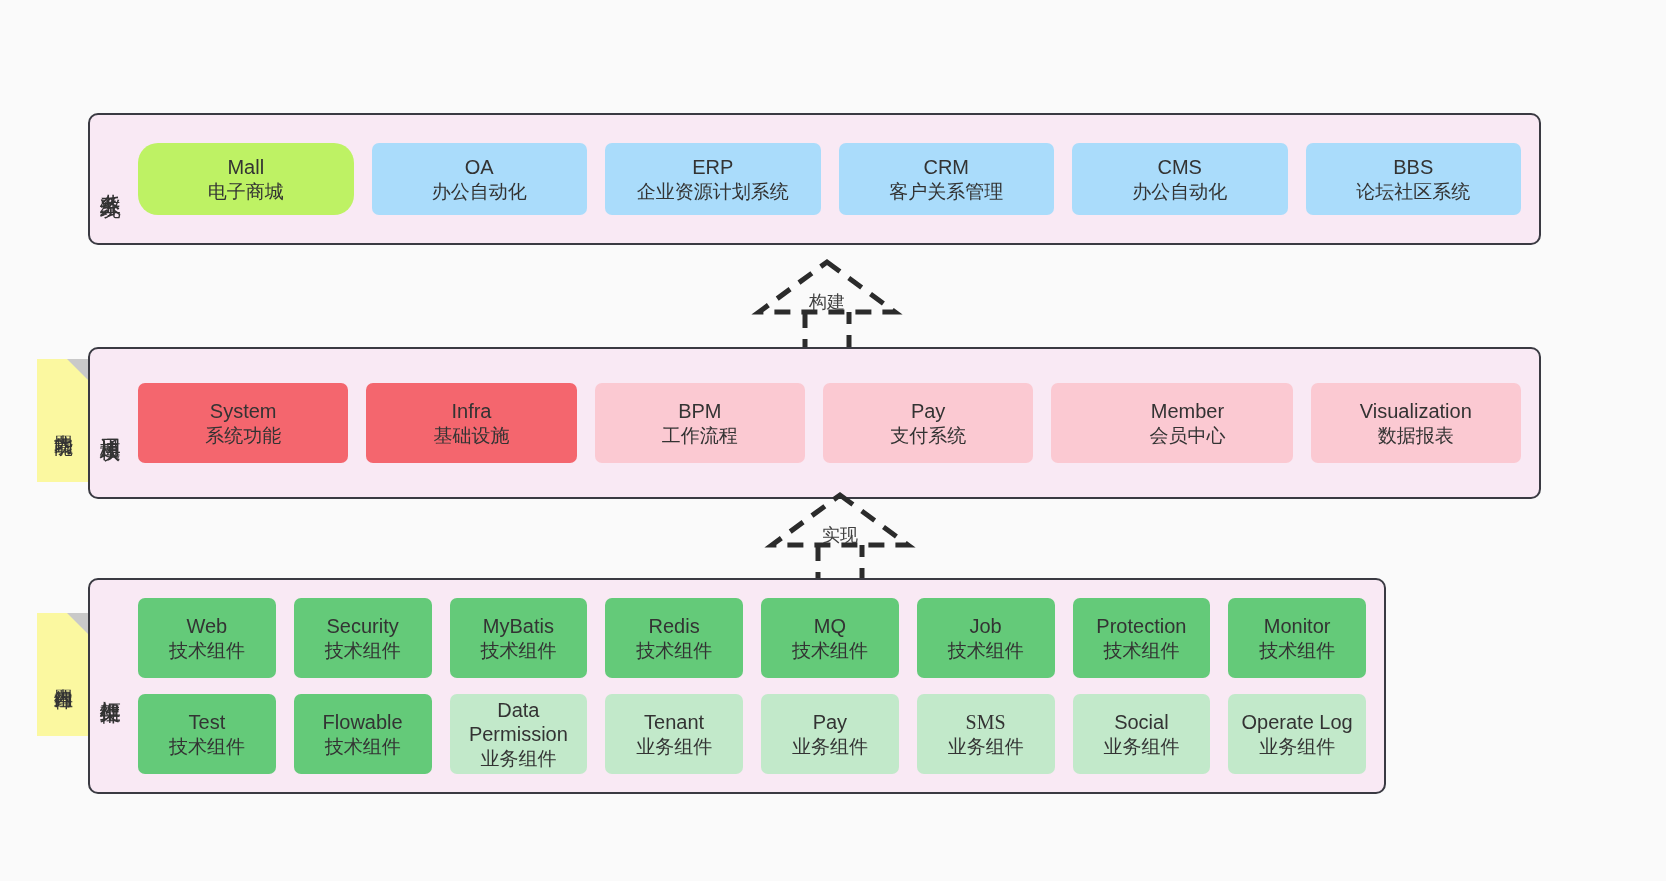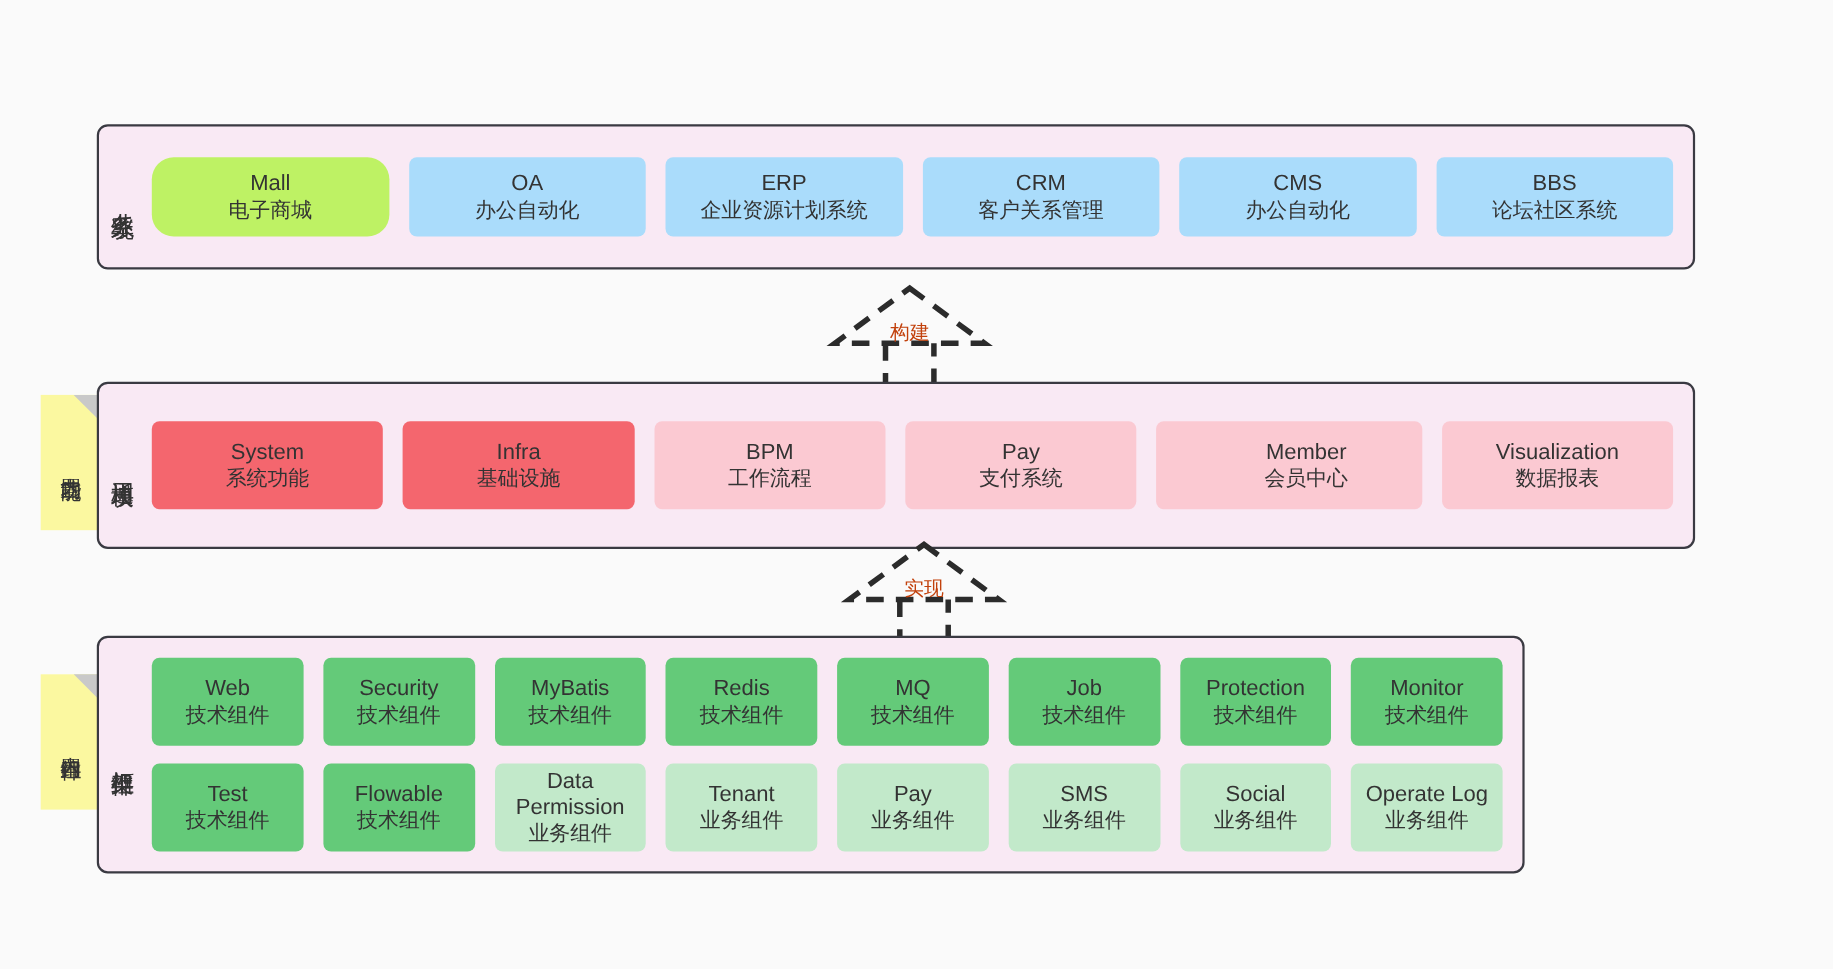--- a/index.html
+++ b/index.html
@@ -125,21 +125,21 @@
     height: 100px;
   }
   .connector svg { display: block; }
   .connector .conn-label {
     position: absolute;
     left: 0;
     top: 36px;
     width: 100%;
     text-align: center;
     font-size: 18px;
-    color: #c2410c;
+    color: #404040;
     pointer-events: none;
   }
   #connector-build   { left: 737px; top: 254px; }
   #connector-realize { left: 750px; top: 487px; }
 </style>
 </head>
 <body>
 
 <div id="diagram-root">
 
@@ -278,21 +278,21 @@
             <div class="t-cn">业务组件</div>
           </div>
           <div class="cell c-greenlight" style="background: rgb(194, 233, 202);">
             <div class="t-en">Tenant</div>
             <div class="t-cn">业务组件</div>
           </div>
           <div class="cell c-greenlight" style="background: rgb(194, 233, 202);">
             <div class="t-en">Pay</div>
             <div class="t-cn">业务组件</div>
           </div>
-          <div class="cell c-greenlight" style="background: rgb(194, 233, 202);">
+          <div class="cell c-greenlight" style="background: rgb(194, 233, 202); font-family: Liberation Serif, serif;">
             <div class="t-en">SMS</div>
             <div class="t-cn">业务组件</div>
           </div>
           <div class="cell c-greenlight" style="background: rgb(194, 233, 202);">
             <div class="t-en">Social</div>
             <div class="t-cn">业务组件</div>
           </div>
           <div class="cell c-greenlight" style="background: rgb(194, 233, 202);">
             <div class="t-en">Operate Log</div>
             <div class="t-cn">业务组件</div>

